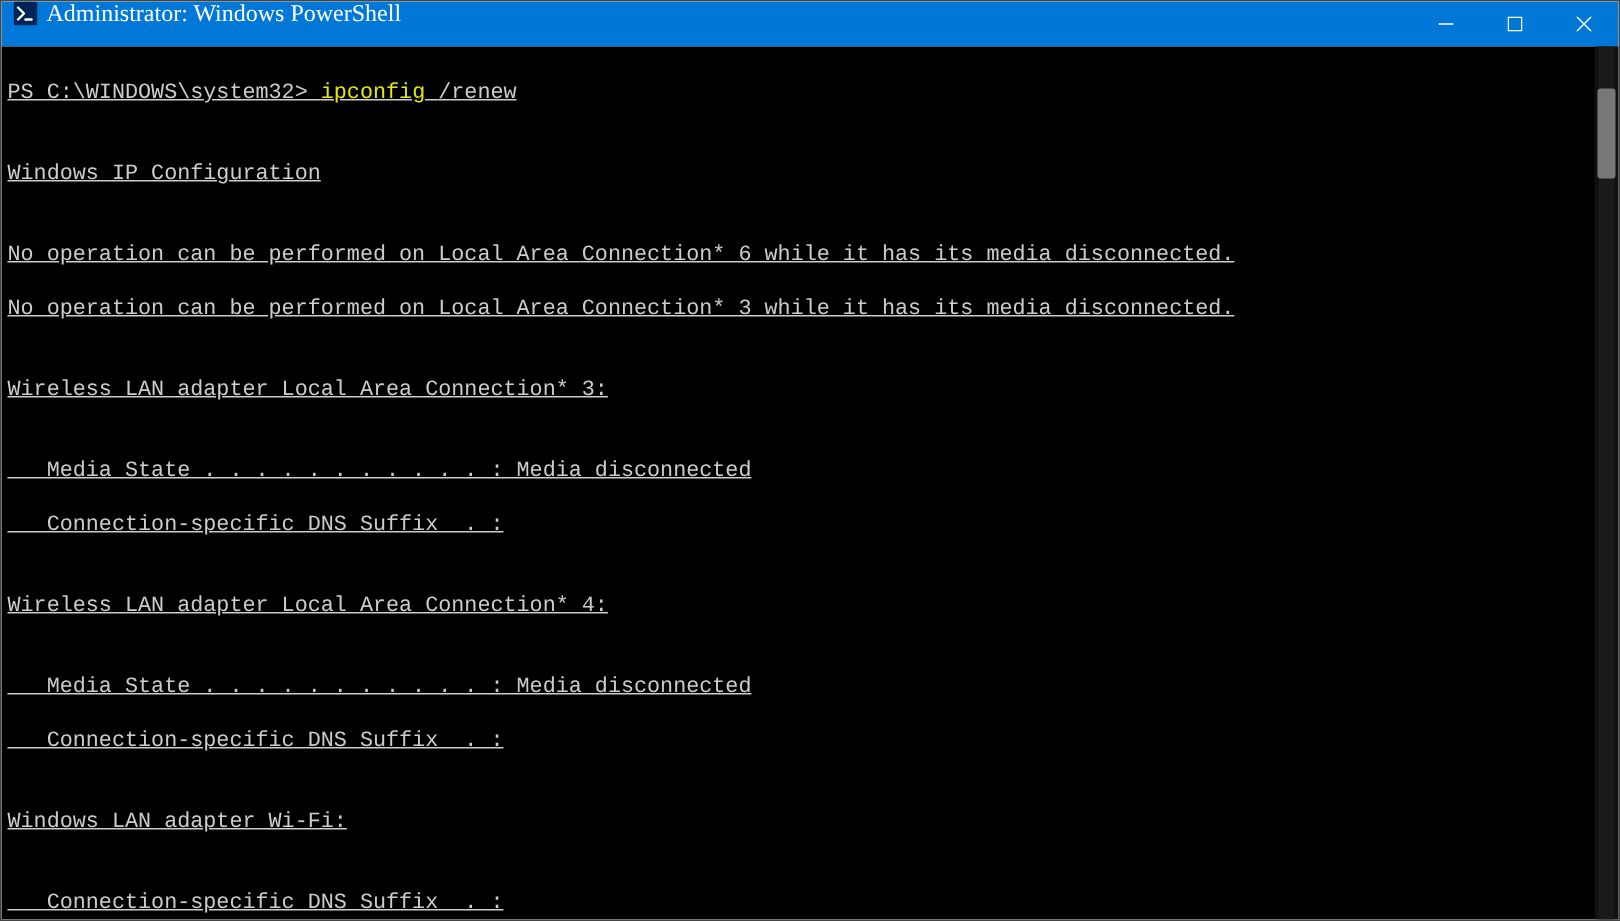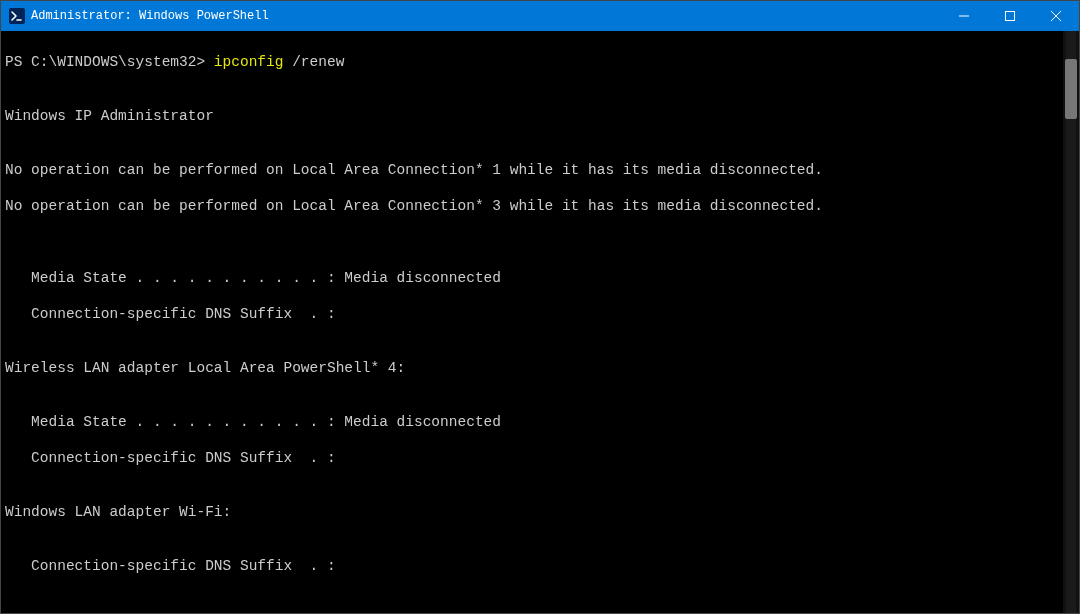--- a/index.html
+++ b/index.html
@@ -9,24 +9,23 @@
     width: 1080px;
     height: 614px;
     overflow: hidden;
     position: relative;
     border: 1px solid #444;
   }
   .titlebar {
     height: 30px;
     background: #0178d7;
     display: flex;
-    align-items: center;
     color: #fff;
-    font-family: Liberation Mono, monospace;
-    font-size: 12px;
+    font-family: Liberation Serif, serif;
+    font-size: 16px;
     user-select: none;
   }
   .titlebar .icon {
     width: 16px;
     height: 16px;
     margin: 0 6px 0 8px;
     display: inline-flex;
     align-items: center;
     justify-content: center;
   }
@@ -44,20 +43,21 @@
   .terminal {
     position: absolute;
     top: 30px; left: 0; right: 0; bottom: 0;
     background: #000;
     color: #cccccc;
     font-size: 14.5px;
     line-height: 18px;
     padding: 4px 0 0 4px;
     white-space: pre;
     overflow: hidden;
+    text-decoration: underline;
   }
   .line { white-space: pre; }
   .prompt { color: #cccccc; }
   .cmd-yellow { color: #e5e510; }
   .scrollbar {
     position: absolute;
     top: 30px;
     right: 0;
     width: 16px;
     bottom: 0;
@@ -104,30 +104,31 @@
     <svg width="10" height="10" viewBox="0 0 10 10">
       <line x1="0" y1="0" x2="10" y2="10" stroke="#fff" stroke-width="1"></line>
       <line x1="10" y1="0" x2="0" y2="10" stroke="#fff" stroke-width="1"></line>
     </svg>
   </span>
 </div>
 
 <div class="terminal">
 <div class="line"><span class="prompt">PS C:\WINDOWS\system32&gt; </span><span class="cmd-yellow">ipconfig </span><span>/renew</span></div>
 <div class="line"></div>
-<div class="line">Windows IP Administrator</div>
+<div class="line">Windows IP Configuration</div>
 <div class="line"></div>
-<div class="line">No operation can be performed on Local Area Connection* 1 while it has its media disconnected.</div>
+<div class="line">No operation can be performed on Local Area Connection* 6 while it has its media disconnected.</div>
 <div class="line">No operation can be performed on Local Area Connection* 3 while it has its media disconnected.</div>
 <div class="line"></div>
+<div class="line">Wireless LAN adapter Local Area Connection* 3:</div>
 <div class="line"></div>
 <div class="line">   Media State . . . . . . . . . . . : Media disconnected</div>
 <div class="line">   Connection-specific DNS Suffix  . :</div>
 <div class="line"></div>
-<div class="line">Wireless LAN adapter Local Area PowerShell* 4:</div>
+<div class="line">Wireless LAN adapter Local Area Connection* 4:</div>
 <div class="line"></div>
 <div class="line">   Media State . . . . . . . . . . . : Media disconnected</div>
 <div class="line">   Connection-specific DNS Suffix  . :</div>
 <div class="line"></div>
 <div class="line">Windows LAN adapter Wi-Fi:</div>
 <div class="line"></div>
 <div class="line">   Connection-specific DNS Suffix  . :</div>
 
 
 

